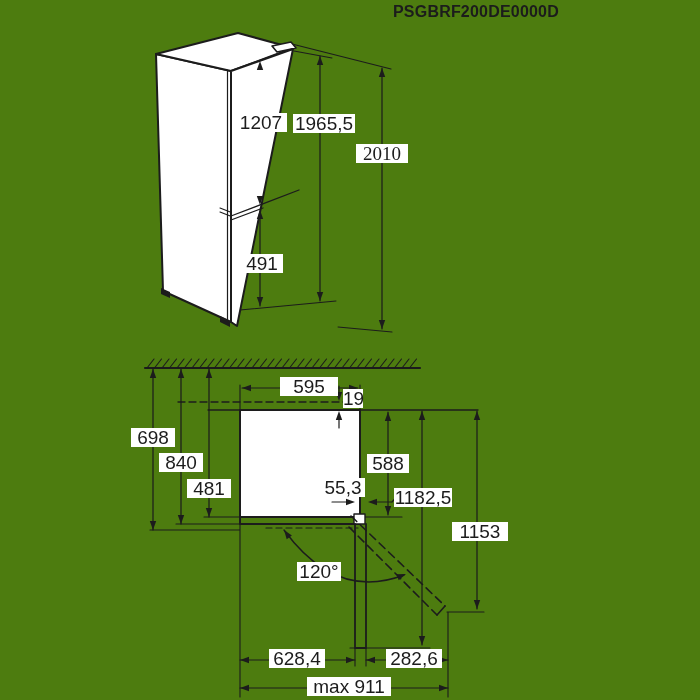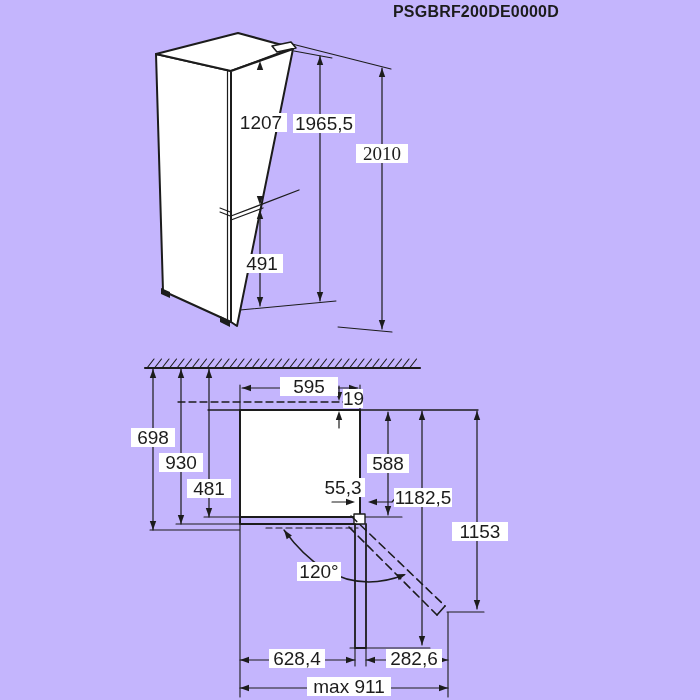--- a/index.html
+++ b/index.html
@@ -1,16 +1,16 @@
 <!DOCTYPE html>
 <html><head>
 <meta charset="utf-8">
 <style>
   html,body{margin:0;padding:0;background:#fff;}
-  #canvas{position:relative;width:700px;height:700px;background:#c4b5fd;overflow:hidden;
+  #canvas{position:relative;width:700px;height:700px;background:#4d7c0f;overflow:hidden;
           font-family:"Liberation Sans","DejaVu Sans",sans-serif;color:#1c1c1c;}
   #title{position:absolute;left:393px;top:3px;font-size:16px;font-weight:bold;
          letter-spacing:.2px;white-space:nowrap;}
   svg{position:absolute;left:0;top:0;}
   .dim-label{position:absolute;background:#ffffff;font-size:19px;line-height:19px;
              text-align:center;white-space:nowrap;}
 </style>
 </head>
 <body>
 
@@ -117,21 +117,21 @@
   </svg>
 
   <div class="dim-label" style="left:235px;top:113px;width:52px;">1207</div>
   <div class="dim-label" style="left:293px;top:114px;width:62px;">1965,5</div>
   <div class="dim-label" style="left:356px;top:144px;width:52px;font-family:Liberation Serif, serif;">2010</div>
   <div class="dim-label" style="left:241px;top:254px;width:42px;">491</div>
 
   <div class="dim-label" style="left:280px;top:377px;width:58px;">595</div>
   <div class="dim-label" style="left:343px;top:389px;width:20px;">19</div>
   <div class="dim-label" style="left:131px;top:428px;width:44px;">698</div>
-  <div class="dim-label" style="left:159px;top:453px;width:44px;">930</div>
+  <div class="dim-label" style="left:159px;top:453px;width:44px;">840</div>
   <div class="dim-label" style="left:187px;top:479px;width:44px;">481</div>
   <div class="dim-label" style="left:367px;top:454px;width:42px;">588</div>
   <div class="dim-label" style="left:321px;top:478px;width:44px;">55,3</div>
   <div class="dim-label" style="left:394px;top:488px;width:58px;">1182,5</div>
   <div class="dim-label" style="left:452px;top:522px;width:56px;">1153</div>
   <div class="dim-label" style="left:297px;top:562px;width:44px;">120°</div>
   <div class="dim-label" style="left:269px;top:649px;width:56px;">628,4</div>
   <div class="dim-label" style="left:386px;top:649px;width:56px;">282,6</div>
   <div class="dim-label" style="left:307px;top:677px;width:84px;">max 911</div>
 

